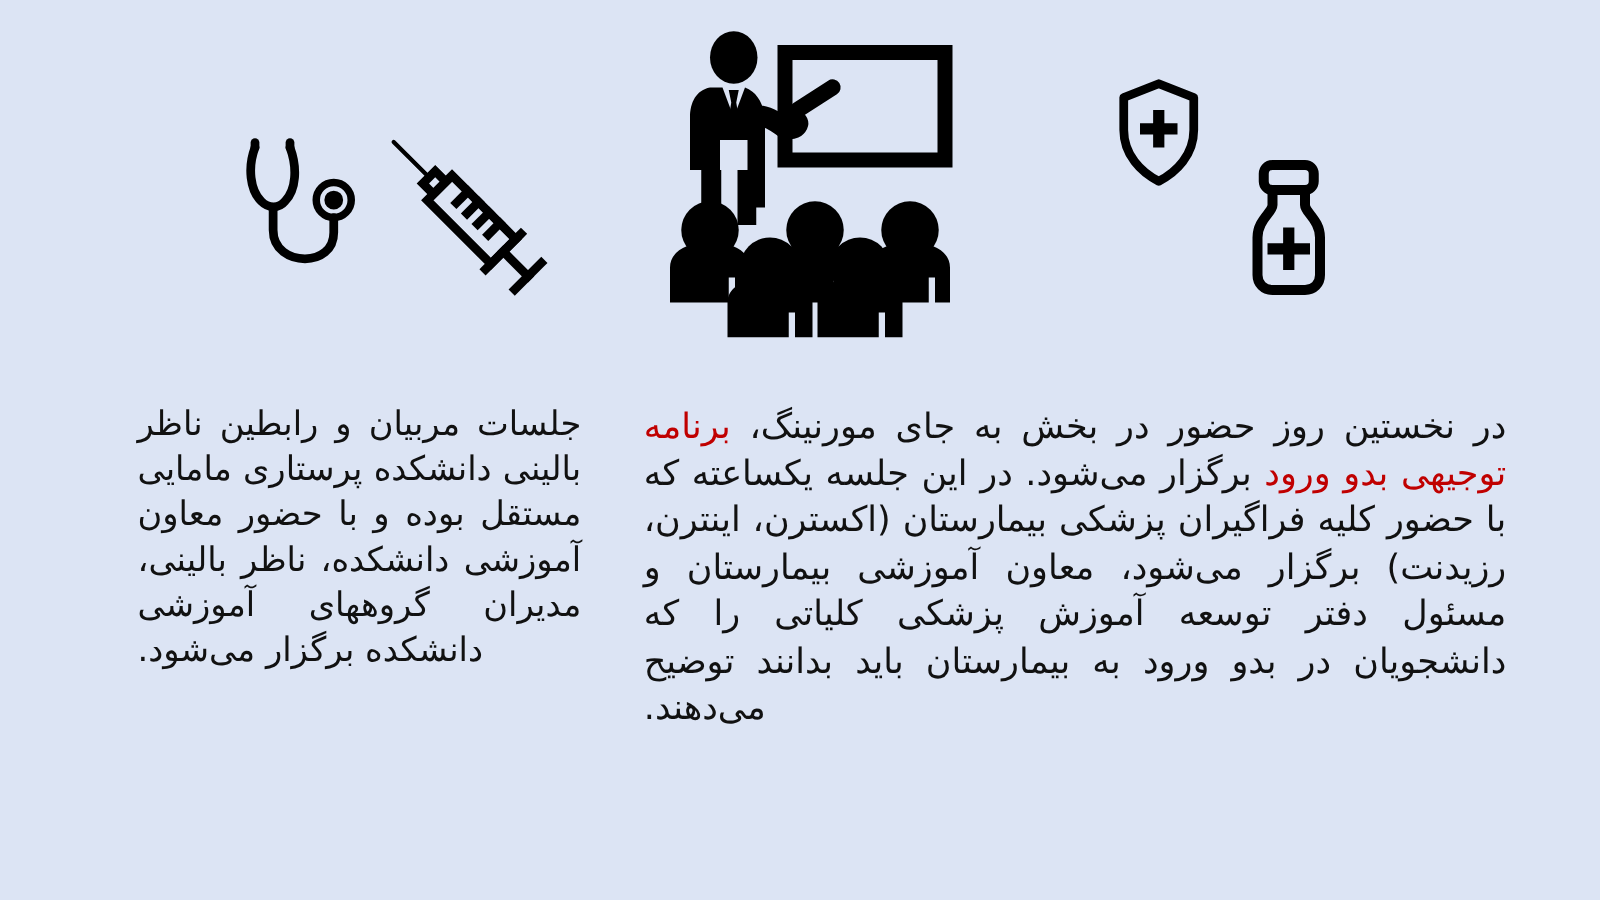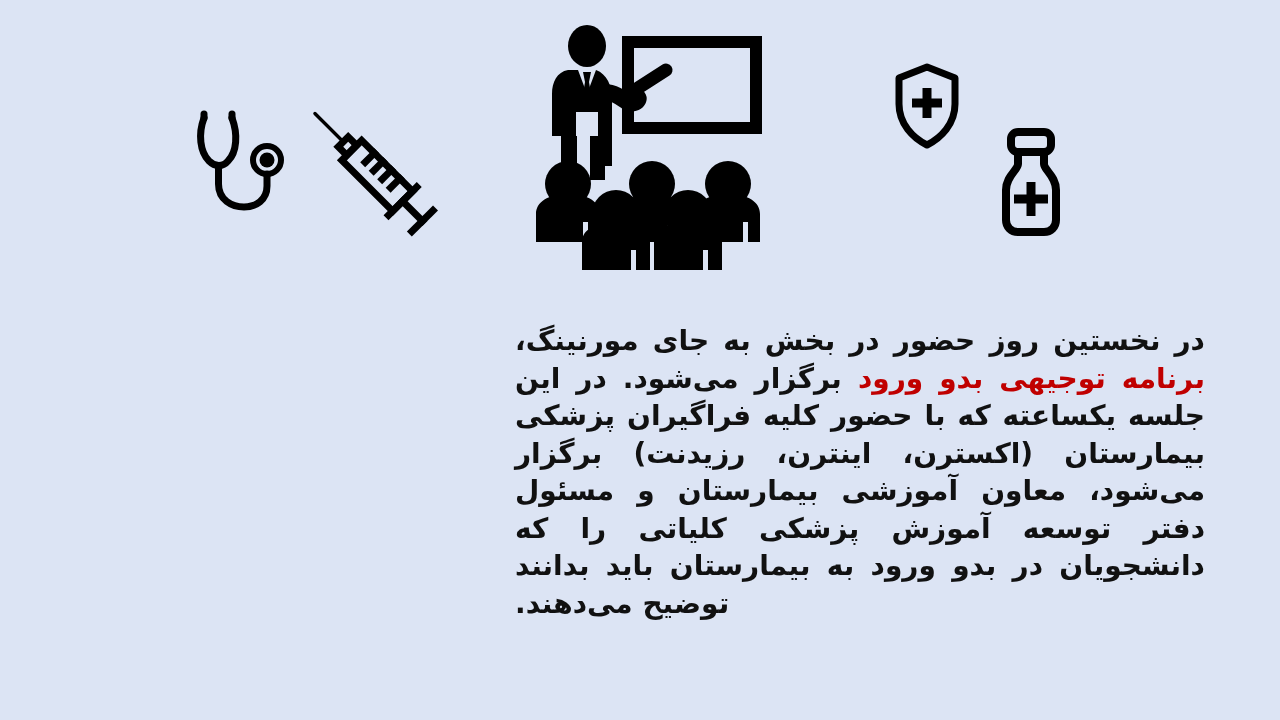--- a/index.html
+++ b/index.html
@@ -54,21 +54,20 @@
   }
   #col-left {
     right: 815px;      
     width: 355px;
     font-size: 27px;
   }
   #col-right {
     right: 75px;
     width: 690px;
     font-size: 28px;
-    font-weight: bold;
   }
   .hl {
     color: #c00000;
   }
 </style>
 </head>
 <body>
 
 <div id="slide">
 
@@ -164,20 +163,21 @@
 
       <path d="M26 24 L26 36 C26 42, 14 48, 14 62 L14 92 C14 99, 19 104, 26 104
                L52 104 C59 104, 64 99, 64 92 L64 62 C64 48, 52 42, 52 36 L52 24" fill="none" stroke="#000000" stroke-width="8" stroke-linejoin="round"></path>
 
       <path d="M39 54 L39 88 M22 71 L56 71" stroke="#000000" stroke-width="9" stroke-linecap="butt"></path>
     </svg>
   </div>
 
   <div id="text-row">
 
+    <div class="text-col" id="col-left">جلسات مربیان و رابطین ناظر بالینی دانشکده پرستاری مامایی مستقل بوده و با حضور معاون آموزشی دانشکده، ناظر بالینی، مدیران گروههای آموزشی دانشکده برگزار می‌شود.</div>
 
     <div class="text-col" id="col-right">
       <span>در نخستین روز حضور در بخش به جای مورنینگ، </span><span class="hl">برنامه توجیهی بدو ورود</span><span> برگزار می‌شود. در این جلسه یکساعته که با حضور کلیه فراگیران پزشکی بیمارستان (اکسترن، اینترن، رزیدنت) برگزار می‌شود، معاون آموزشی بیمارستان و مسئول دفتر توسعه آموزش پزشکی کلیاتی را که دانشجویان در بدو ورود به بیمارستان باید بدانند توضیح می‌دهند.</span>
     </div>
 
   </div>
 
 </div>
 
 </body></html>

